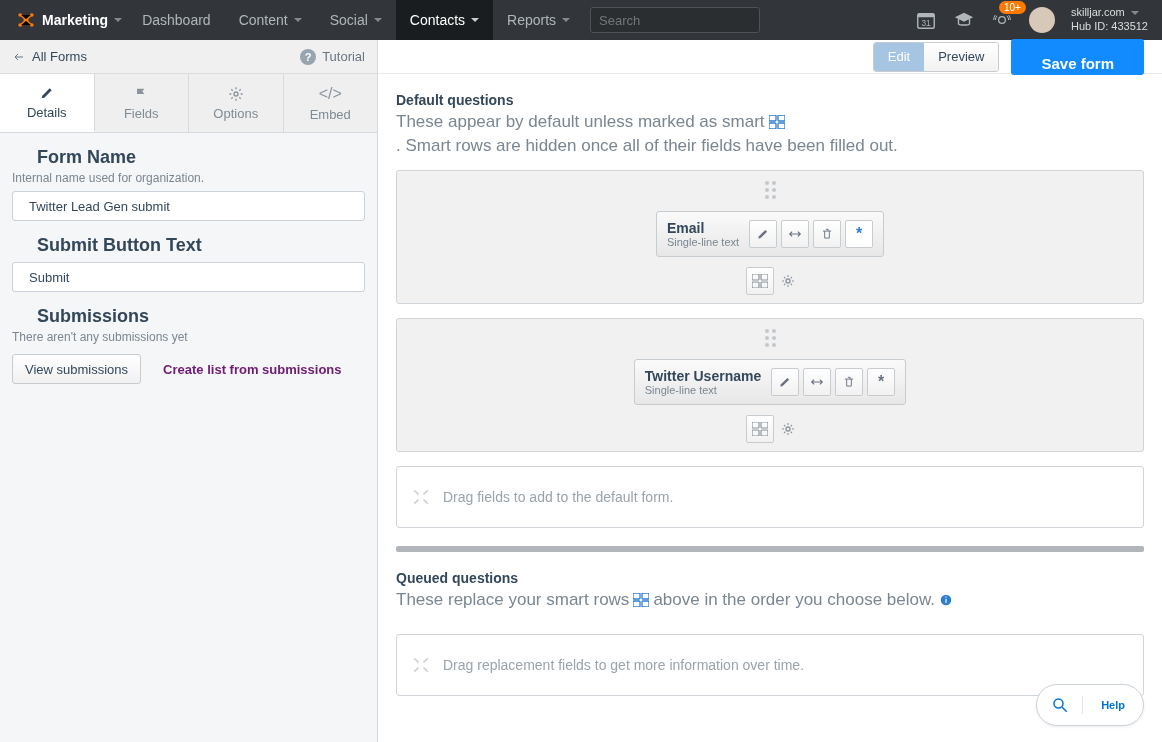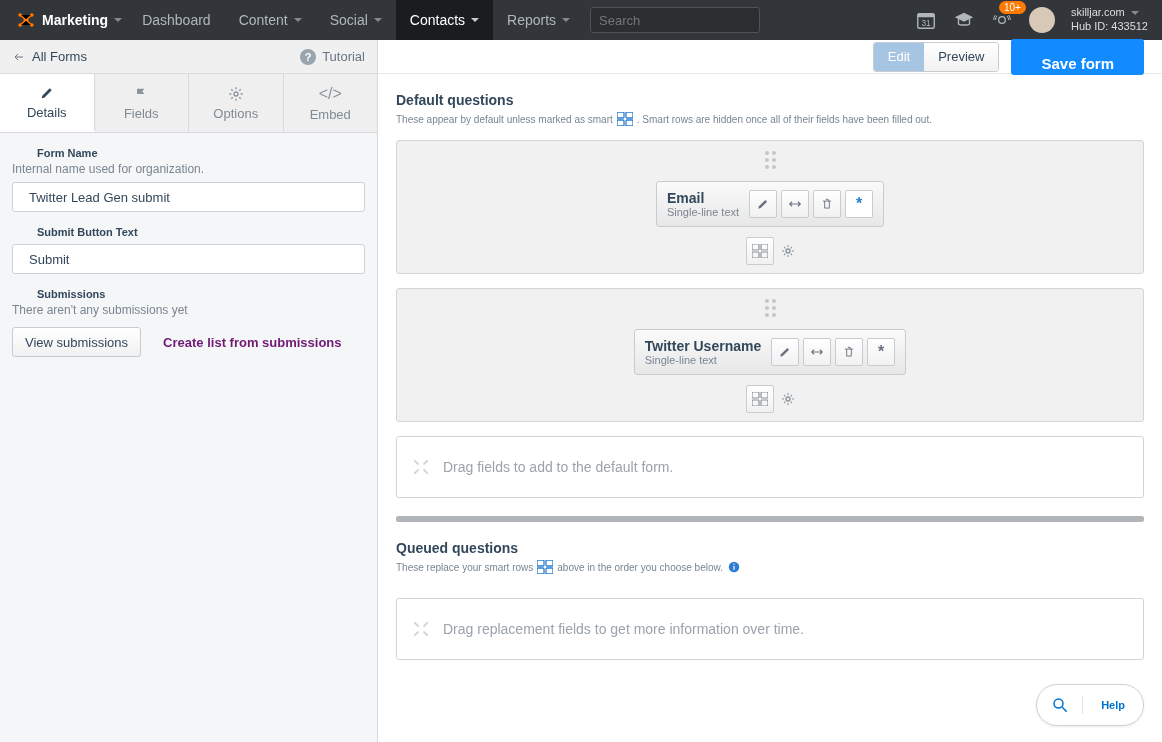--- a/index.html
+++ b/index.html
@@ -34,41 +34,41 @@
 .main { display:flex; height:calc(742px - 40px); }
 .sidebar { width:378px; border-right:1px solid #d6dadf; background:#f5f6f7; display:flex; flex-direction:column; }
 .sidetabs { display:flex; background:#efefef; border-bottom:1px solid #d6dadf; }
 .sidetabs .tab { flex:1; display:flex; flex-direction:column; align-items:center; justify-content:center; height:58px; gap:4px; font-size:13px; color:#7f8b94; cursor:pointer; border-right:1px solid #d6dadf; }
 .sidetabs .tab:last-child{border-right:none;}
 .sidetabs .tab.active { background:#fff; color:#33475b; border-bottom:2px solid #fff; margin-bottom:-1px;}
 .sidetabs .tab svg{width:16px;height:16px;}
 .sidetabs .tab .ico{font-size:16px;}
 
 .sidebody { padding:14px 12px; }
-.sec-label { font-weight:700; color:#33475b; font-size:11px;padding-left:25px; }
+.sec-label { font-weight:700; color:#33475b; font-size:18px;padding-left:25px; }
 .sec-help { font-size:12px; color:#7a8691; margin:3px 0 6px; }
 .text-input { width:100%; height:30px; border:1px solid #cbd2d9; border-radius:3px; background:#fff; padding:0 16px; font-size:13px; color:#33475b; }
 .section + .section{margin-top:14px;}
 .btn { height:30px; padding:0 12px; border:1px solid #c7ccd1; border-radius:3px; background:linear-gradient(#fff,#f1f1f1); font-size:13px; color:#33475b; cursor:pointer; display:inline-flex;align-items:center;}
 .linkbtn{ color:#701a75; font-size:13px; cursor:pointer; font-weight:600;}
 .sub-row{display:flex;align-items:center;gap:22px;margin-top:10px;}
 
 
 .panel { flex:1; background:#fff; display:flex; flex-direction:column; }
 .panel-top { height:34px; padding:0 18px; display:flex; align-items:center; gap:12px; border-bottom:1px solid #e6e9ec;}
 .panel-top .flex{flex:1;}
 .toggle { border:1px solid #c8ccd1; border-radius:3px; overflow:hidden; display:flex; }
 .toggle button{height:28px;padding:0 14px;border:none;font-size:13px;cursor:pointer;}
 .toggle .active{ background:#a6c5e3; color:#fff; }
 .toggle .inactive{ background:linear-gradient(#fff,#f1f1f1); color:#33475b; }
 .save-btn{height:36px;padding:16px 30px;border:none;border-radius:3px;background:#118bff;color:#fff;font-weight:700;font-size:15px;cursor:pointer;}
 
 .panel-body { padding:18px 18px 40px 18px; overflow:auto; }
 .group-title{font-weight:700;color:#33475b;font-size:14px;}
-.group-desc{color:#7a8691;font-size:10px;margin:4px 0 14px;display:flex;align-items:center;gap:4px;flex-wrap:wrap;}
+.group-desc{color:#7a8691;font-size:17px;margin:4px 0 14px;display:flex;align-items:center;gap:4px;flex-wrap:wrap;}
 
 .field-row{border:1px solid #d0d5da;border-radius:3px;background:#f1f1f1;display:flex;align-items:center;padding:8px 10px;gap:10px;margin-bottom:14px;flex-direction:column;}
 .drag-dots{width:10px;height:22px;display:grid;grid-template-columns:4px 4px;grid-auto-rows:4px;gap:3px;align-content:center;}
 .drag-dots span{background:#c2c8ce;border-radius:50%;width:4px;height:4px;}
 .field-card{flex:1;border:1px solid #c7ccd1;border-radius:3px;background:linear-gradient(#fafafa,#e7e7e7);padding:8px 10px;display:flex;align-items:center;gap:10px;}
 .field-info .name{font-weight:700;font-size:14px;color:#33475b;}
 .field-info .type{font-size:11px;color:#7a8691;}
 .field-actions{margin-left:auto;display:flex;gap:4px;}
 .icon-btn{width:28px;height:28px;border:1px solid #c7ccd1;border-radius:2px;background:linear-gradient(#fff,#f1f1f1);display:flex;align-items:center;justify-content:center;cursor:pointer;color:#6a7280;}
 .icon-btn.blue{color:#2d7dd2;background:#fff;}

